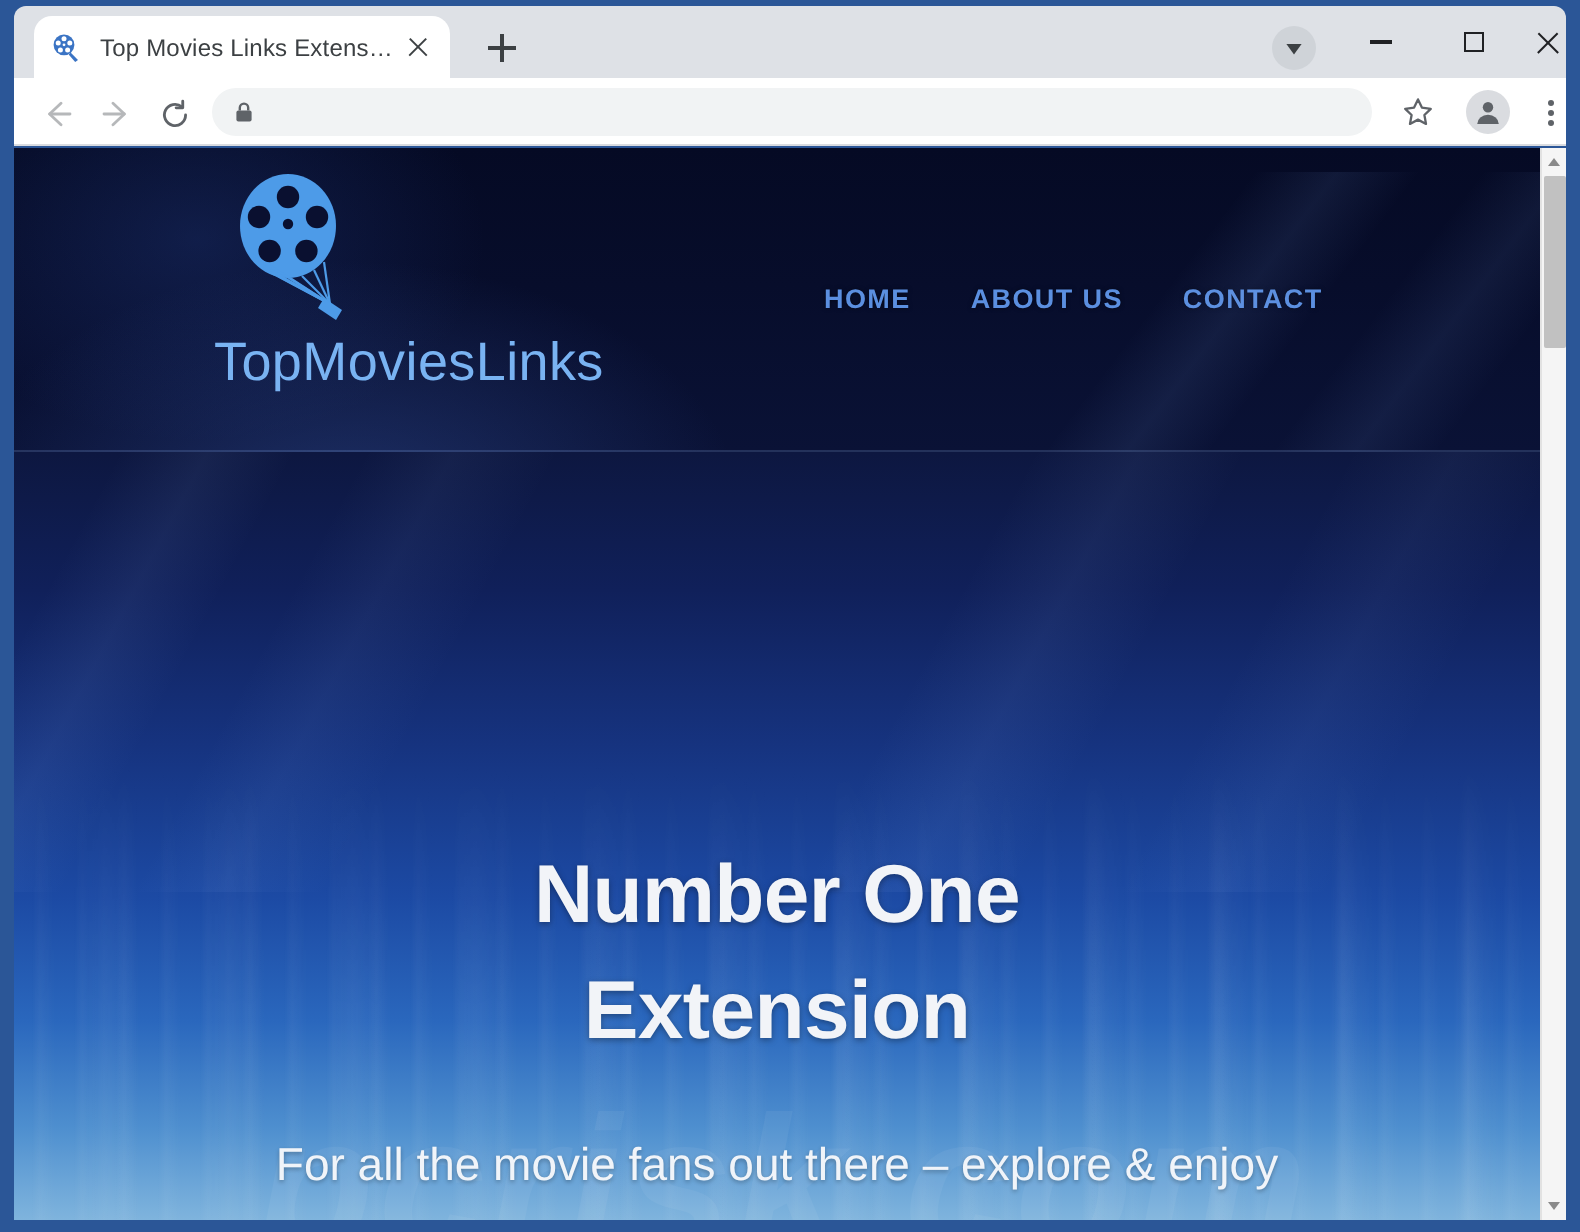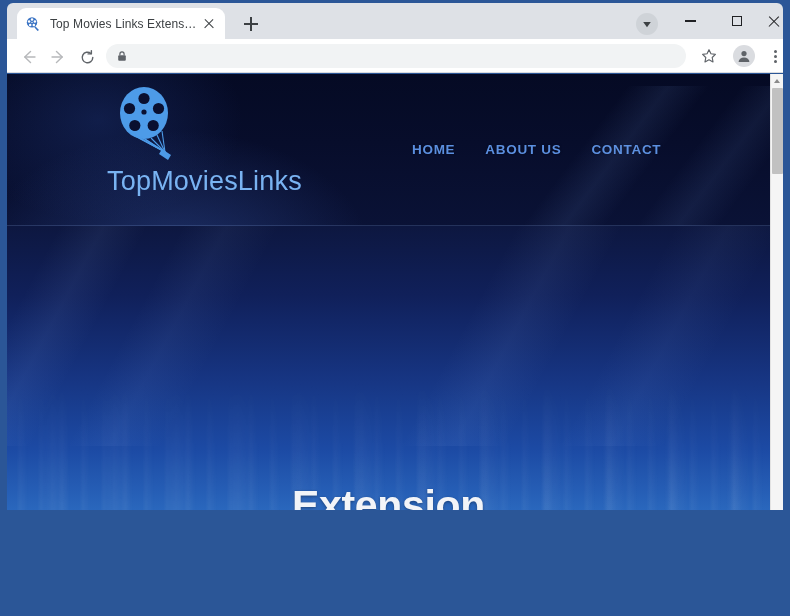--- a/index.html
+++ b/index.html
@@ -187,21 +187,21 @@
   .tb-star    { left: 690px; }
   .tb-profile { left: 726px; width: 22px; height: 22px; top: 6px; border-radius: 50%; background: #dadce0; }
   .tb-menu    { left: 756px; }
   .dot3 { display:flex; flex-direction:column; align-items:center; gap:2px; }
   .dot3 i { width: 3px; height: 3px; border-radius: 50%; background: #5f6368; display:block; }
 
   
   .viewport {
     position: absolute;
     left: 7px; top: 74px;
-    width: 776px; height: 436px;
+    width: 776px; height: 536px;
     overflow: hidden;
     background: #0b1030;
   }
   .page {
     position: absolute;
     left: 0; top: 0;
     width: 763px; height: 536px;
     overflow: hidden;
   }
 
@@ -522,21 +522,21 @@
       </header>
       <div class="header-divider"></div>
 
       <section class="hero">
         <div class="hero-bands"></div>
         <div class="hero-streaks"></div>
         <div class="watermark">pcrisk.com</div>
 
         <div class="hero-content">
           <h1 class="hero-title">
-            <br>
+            <span>Number One</span><br>
             <span>Extension</span>
           </h1>
           <p class="hero-sub">For all the movie fans out there – explore &amp; enjoy</p>
           <p class="hero-body">Top Movies Links is your smart &amp; simple tool to search the best movies directly. Our</p>
         </div>
       </section>
     </div>
 
     <div class="scrollbar">
       <div class="sb-arrow sb-up">

